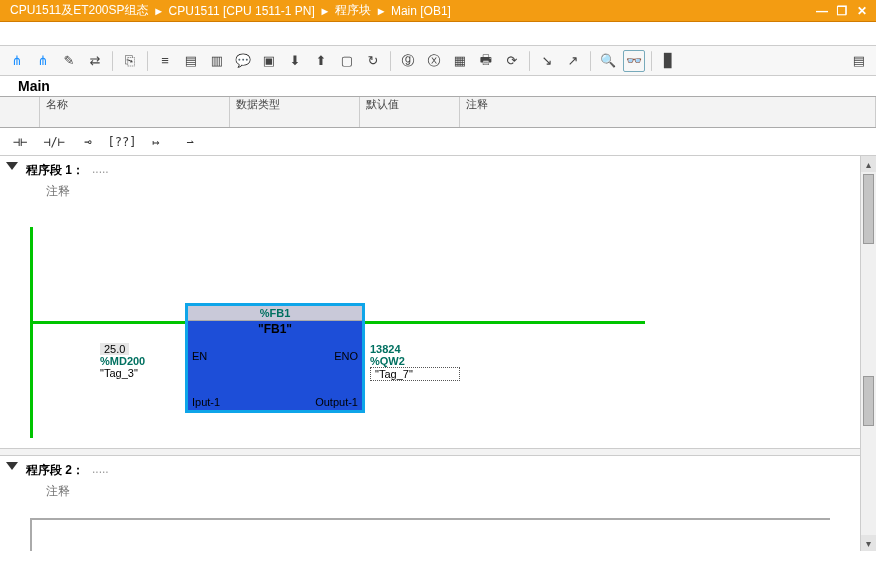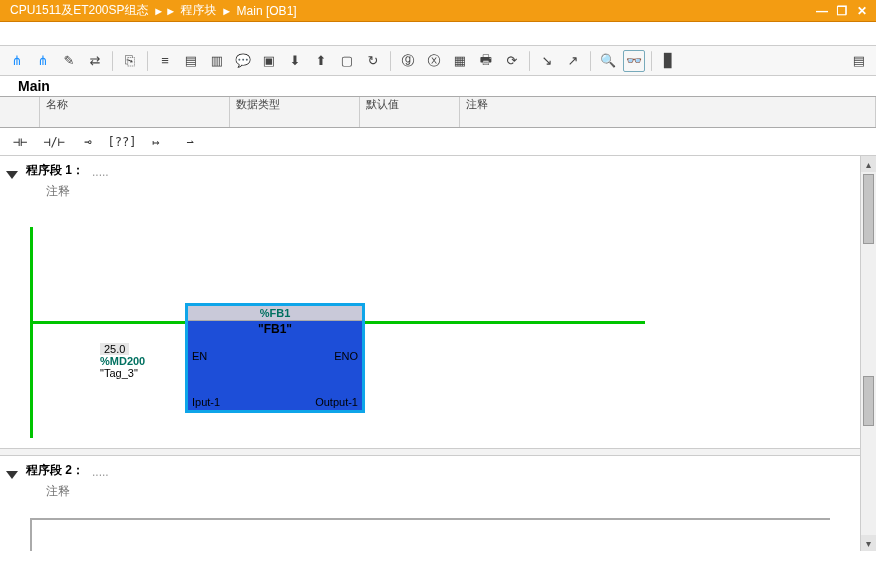--- a/index.html
+++ b/index.html
@@ -138,21 +138,21 @@
   .vscroll .down { position:absolute; bottom:0; left:0; right:0;}
   .vscroll .thumb {
     position:absolute; left:2px; right:2px;
     background:#c4c4c4;
     border:1px solid #999;
     cursor:pointer;
   }
   
   .nethdr {
     display:flex;
-    align-items:flex-end;
+    align-items:flex-start;
     gap:8px;
     padding:2px 6px;
     margin-top:4px;
   }
   .nethdr .arrow {
     width:0;height:0;
     border-left:6px solid transparent;
     border-right:6px solid transparent;
     border-top:8px solid #333;
     cursor:pointer;
@@ -269,20 +269,21 @@
     background:#f3f3f3;
     margin-top:4px;
   }
 </style>
 </head>
 <body>
 
 <div class="titlebar">
   <span class="crumb">CPU1511及ET200SP组态</span>
   <span class="sep">▸</span>
+  <span class="crumb">CPU1511 [CPU 1511-1 PN]</span>
   <span class="sep">▸</span>
   <span class="crumb">程序块</span>
   <span class="sep">▸</span>
   <span class="crumb">Main [OB1]</span>
   <div class="wincontrols">
     <span>—</span>
     <span>❐</span>
     <span>✕</span>
   </div>
 </div>
@@ -373,20 +374,25 @@
       <div class="wire-h" style="left:2px; top:112px; width:153px;"></div>
 
       <div class="wire-h" style="left:335px; top:112px; width:280px;"></div>
 
       <div class="tagleft" style="left:70px; top:134px;">
         <div class="val">25.0</div>
         <div class="sym">%MD200</div>
         <div>"Tag_3"</div>
       </div>
 
+      <div class="tagright" style="left:340px; top:134px;">
+        <div class="val">13824</div>
+        <div class="sym">%QW2</div>
+        <div class="namebox">"Tag_7"</div>
+      </div>
     </div>
 
     <div class="hsep"></div>
 
     <div class="nethdr">
       <div class="arrow"></div>
       <span class="title">程序段 2：</span>
       <span class="dots">.....</span>
     </div>
     <div class="comment">注释</div>

